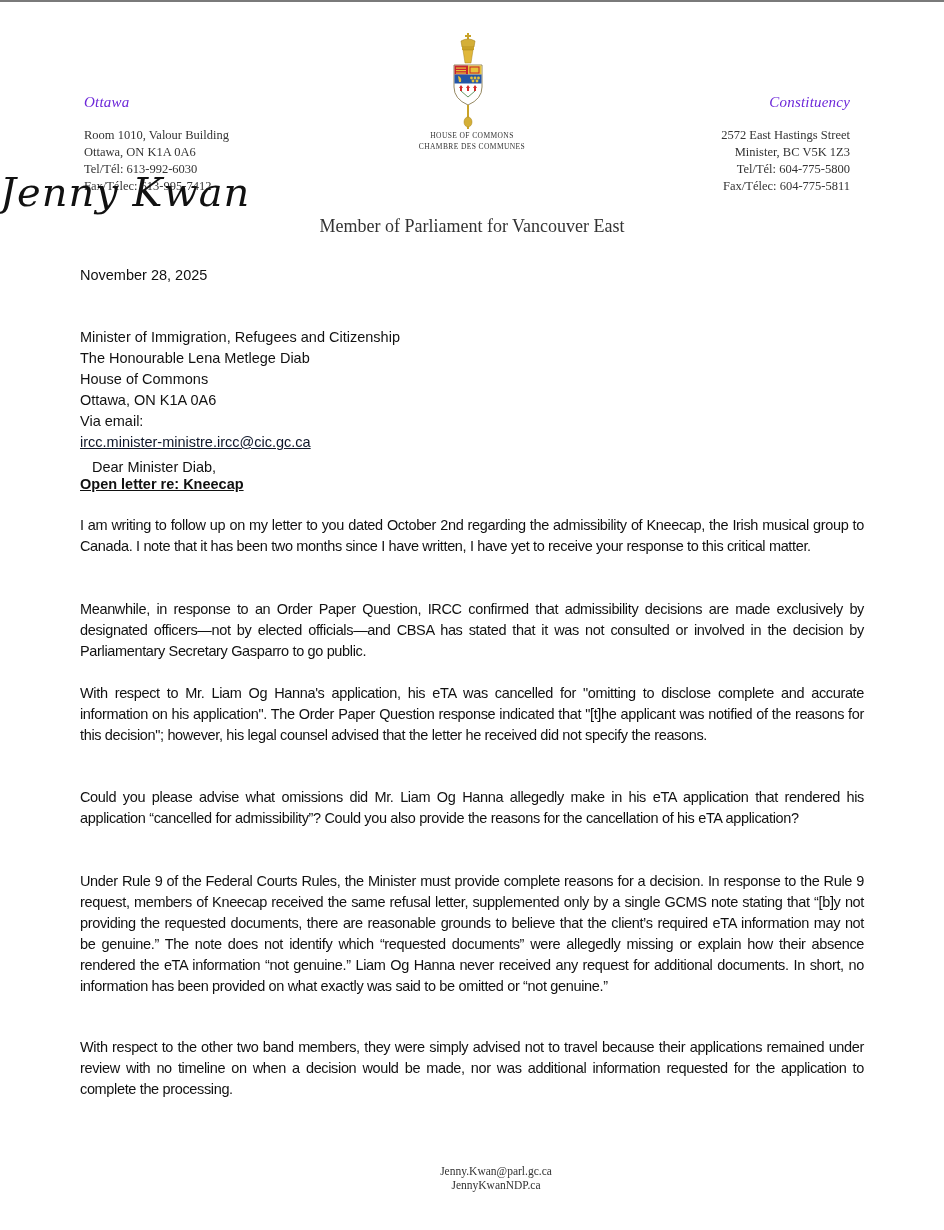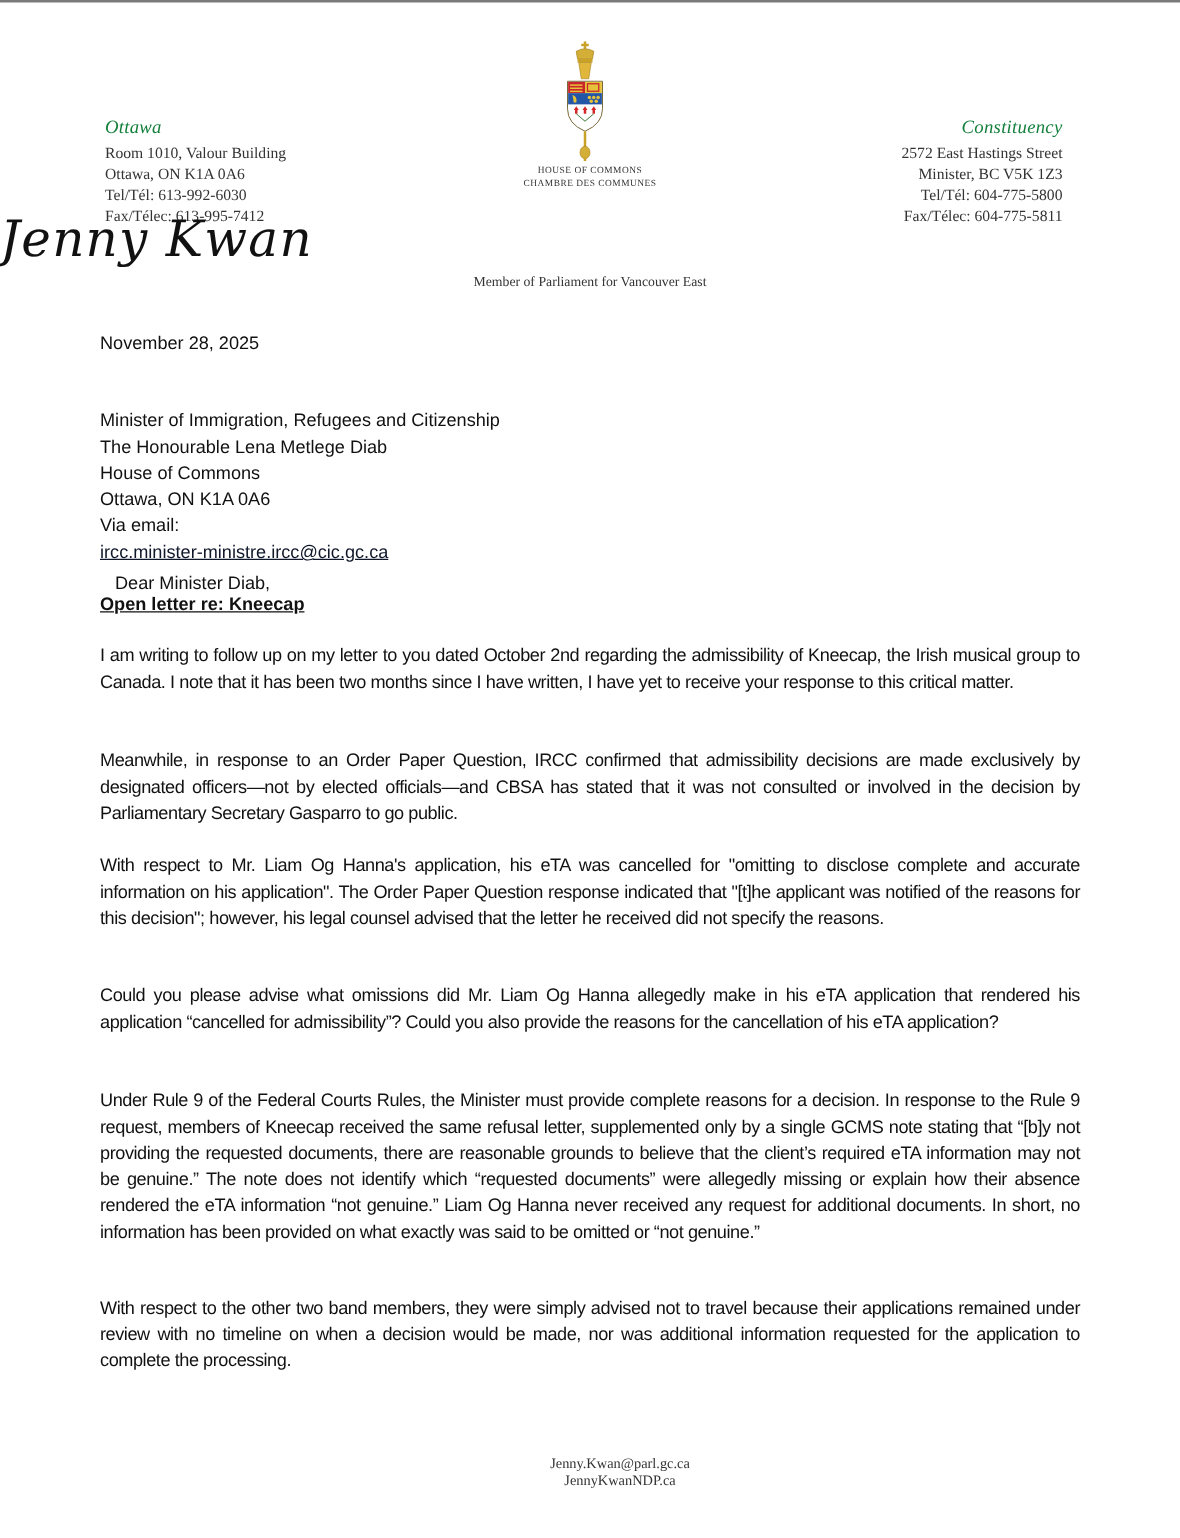--- a/index.html
+++ b/index.html
@@ -2,28 +2,28 @@
 <html><head>
 <meta charset="utf-8">
 <style>
   html, body { margin: 0; padding: 0; background: #ffffff; }
   body { width: 944px; height: 1230px; position: relative; overflow: hidden; }
   .topbar { position: absolute; left: 0; top: 0; width: 944px; height: 2px; background: #7a7a7a; }
   .serif { font-family: "Liberation Serif", "DejaVu Serif", serif; }
 
   .hdr-left { position: absolute; left: 84px; top: 92px; color: #333; font-size: 12.5px; line-height: 17px; }
   .hdr-right { position: absolute; right: 94px; top: 92px; color: #333; font-size: 12.5px; line-height: 17px; text-align: right; }
-  .office-label { color: #15803d; font-size: 15px; font-style: italic; font-family: "Liberation Serif", serif; letter-spacing: 0.2px; line-height: 20px; display: block; margin-bottom: 2px; }
+  .office-label { color: #6d28d9; font-size: 15px; font-style: italic; font-family: "Liberation Serif", serif; letter-spacing: 0.2px; line-height: 20px; display: block; margin-bottom: 15px; }
   .hdr-line { display: block; }
 
   .crest { position: absolute; left: 448px; top: 33px; width: 40px; height: 96px; }
   .hoc { position: absolute; left: 0; width: 944px; top: 131px; text-align: center; font-size: 7.5px; line-height: 10.5px; color: #333; letter-spacing: 0.4px; }
   .hoc span { display: block; }
   .mp-name { position: absolute; left: 0; width: 944px; top: 168px; font-size: 40px; color: #111; font-family: "DejaVu Serif", serif; font-style: italic; letter-spacing: 1px; line-height: 48px; }
-  .mp-title { position: absolute; left: 0; width: 944px; top: 218px; text-align: center; font-size: 11px; line-height: 17px; color: #333; }
+  .mp-title { position: absolute; left: 0; width: 944px; top: 218px; text-align: center; font-size: 18px; line-height: 17px; color: #333; }
   .mp-title span { display: block; }
 
   .body-text { position: absolute; left: 80px; width: 784px; font-family: "Liberation Sans", "DejaVu Sans", sans-serif; font-size: 14.5px; color: #111; line-height: 21px; }
   .date { top: 265px; }
   .addr { top: 327px; }
   .addr span { display: block; }
   .link { color: #0f172a; text-decoration: underline; cursor: pointer; }
   .salutation { top: 457px; margin-left: 12px; }
   .subject { top: 474px; font-weight: bold; text-decoration: underline; }
   .para { text-align: justify; text-align-last: left; letter-spacing: -0.35px; word-spacing: 0px; }

